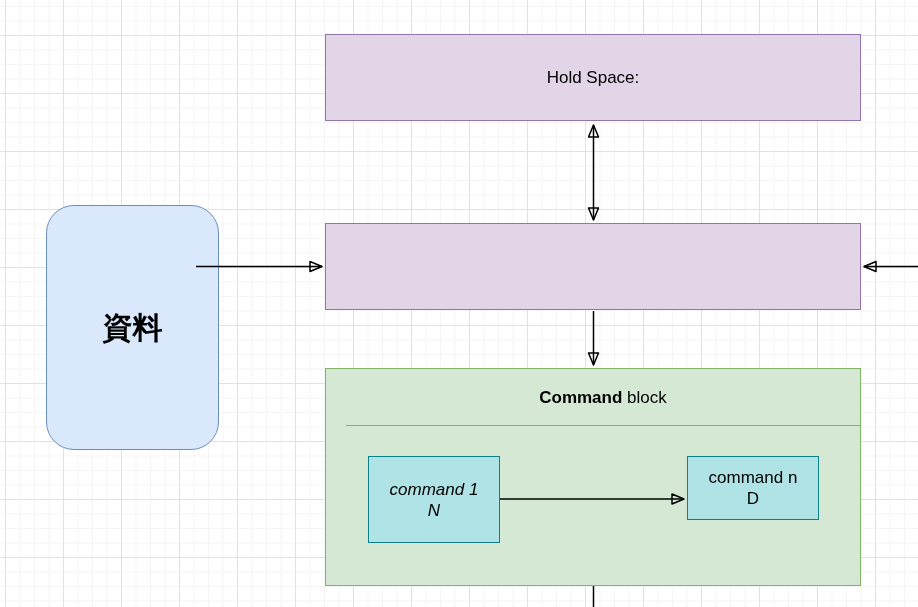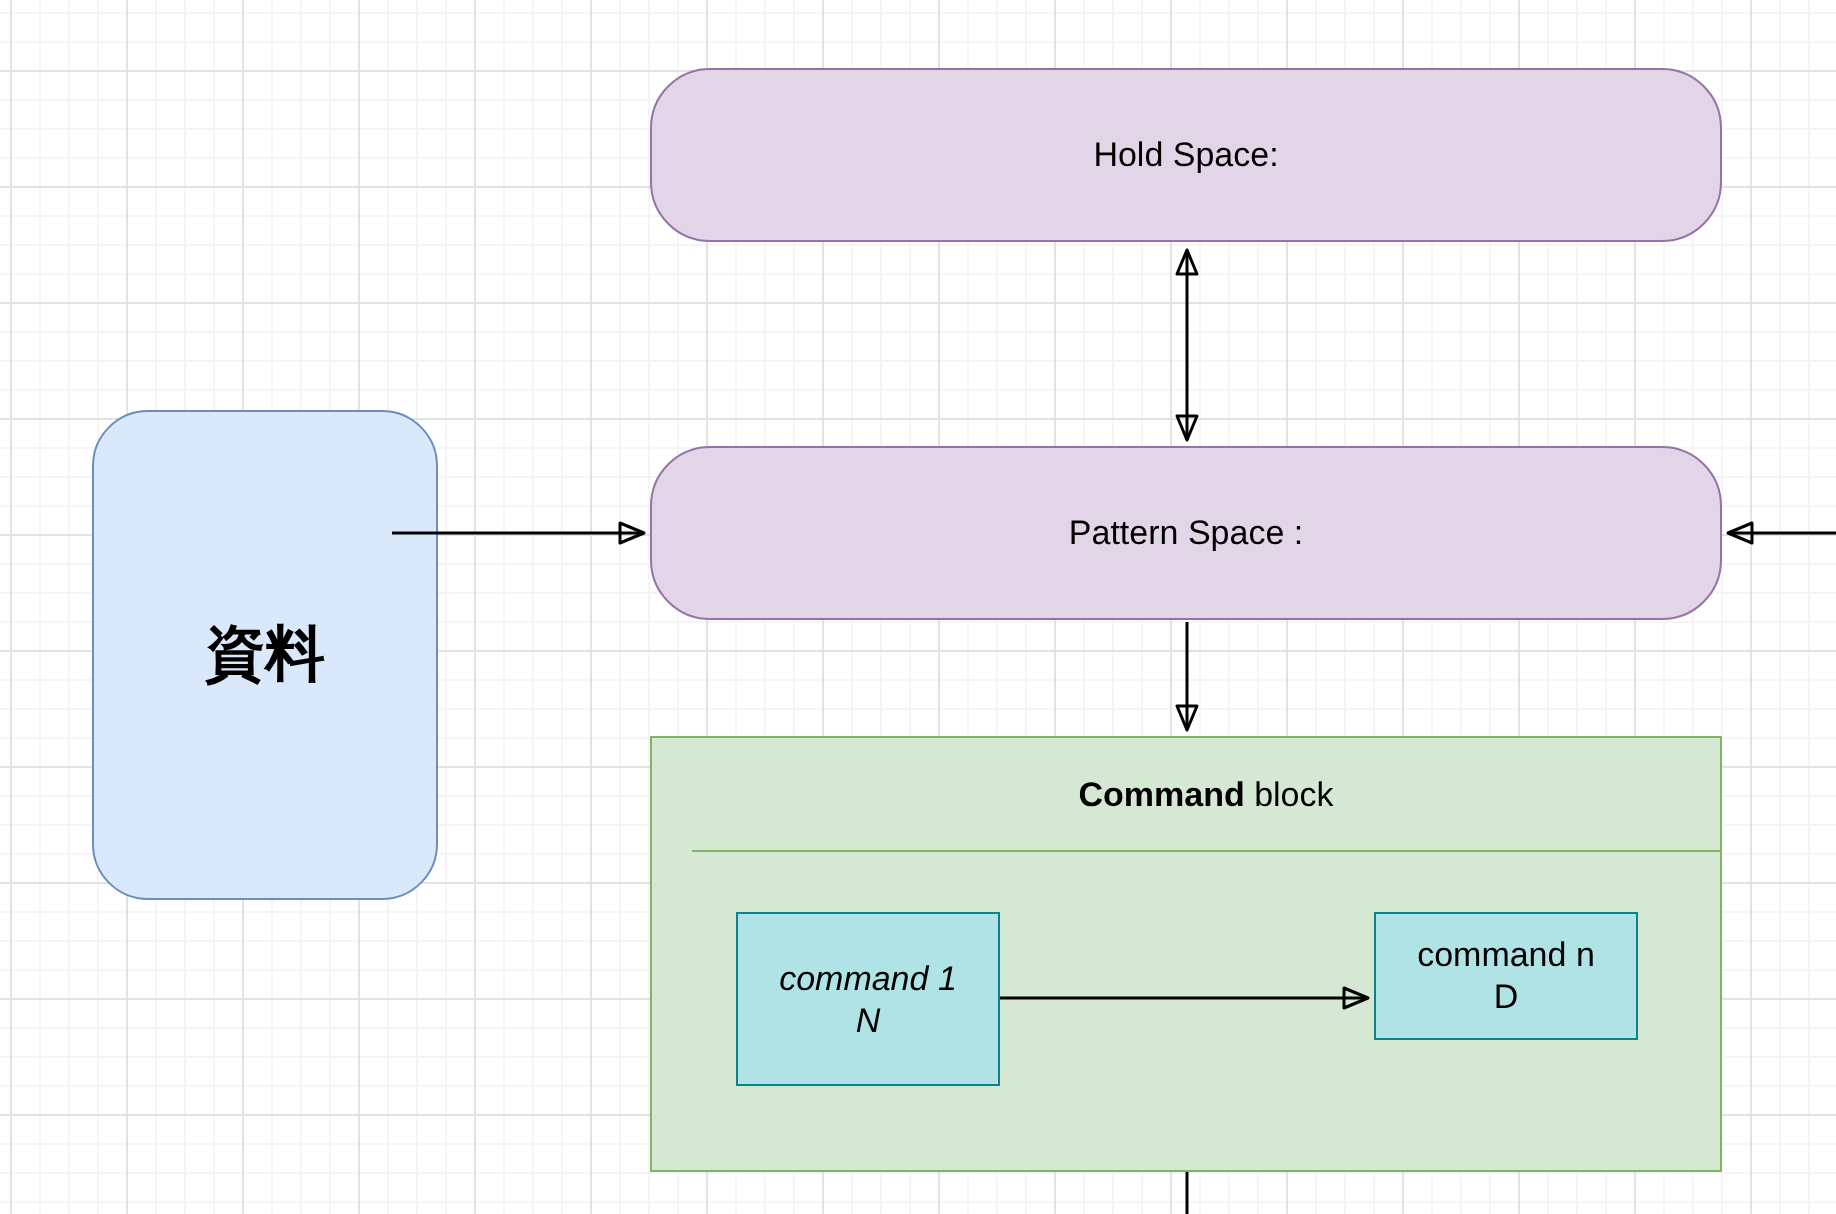--- a/index.html
+++ b/index.html
@@ -30,21 +30,20 @@
     font-size: 17px;
     line-height: 21px;
   }
   .node-blue {
     background: var(--node-blue-fill, #dae8fc);
     border-color: var(--node-blue-stroke, #6c8ebf);
   }
   .node-purple {
     background: var(--node-purple-fill, #e1d5e7);
     border-color: var(--node-purple-stroke, #9673a6);
-    border-radius: 30px;
   }
   .node-green {
     background: var(--node-green-fill, #d5e8d4);
     border-color: var(--node-green-stroke, #82b366);
   }
   .node-teal {
     background: var(--node-teal-fill, #b0e3e6);
     border-color: var(--node-teal-stroke, #0e8088);
   }
   .data-node {
@@ -90,21 +89,20 @@
 <div class="node node-blue data-node">
   <span>資料</span>
 </div>
 
 <div class="node node-purple hold-node">
   <span>Hold Space:</span>
 </div>
 
 <div class="node node-purple pattern-node">
   <div>
-    <div>Pattern Space :</div>
   </div>
 </div>
 
 <div class="node node-green command-block">
   <div class="command-block-header">
     <div><span class="bold">Command</span><span> block</span></div>
   </div>
 </div>
 
 <div class="node node-teal cmd1-node">

